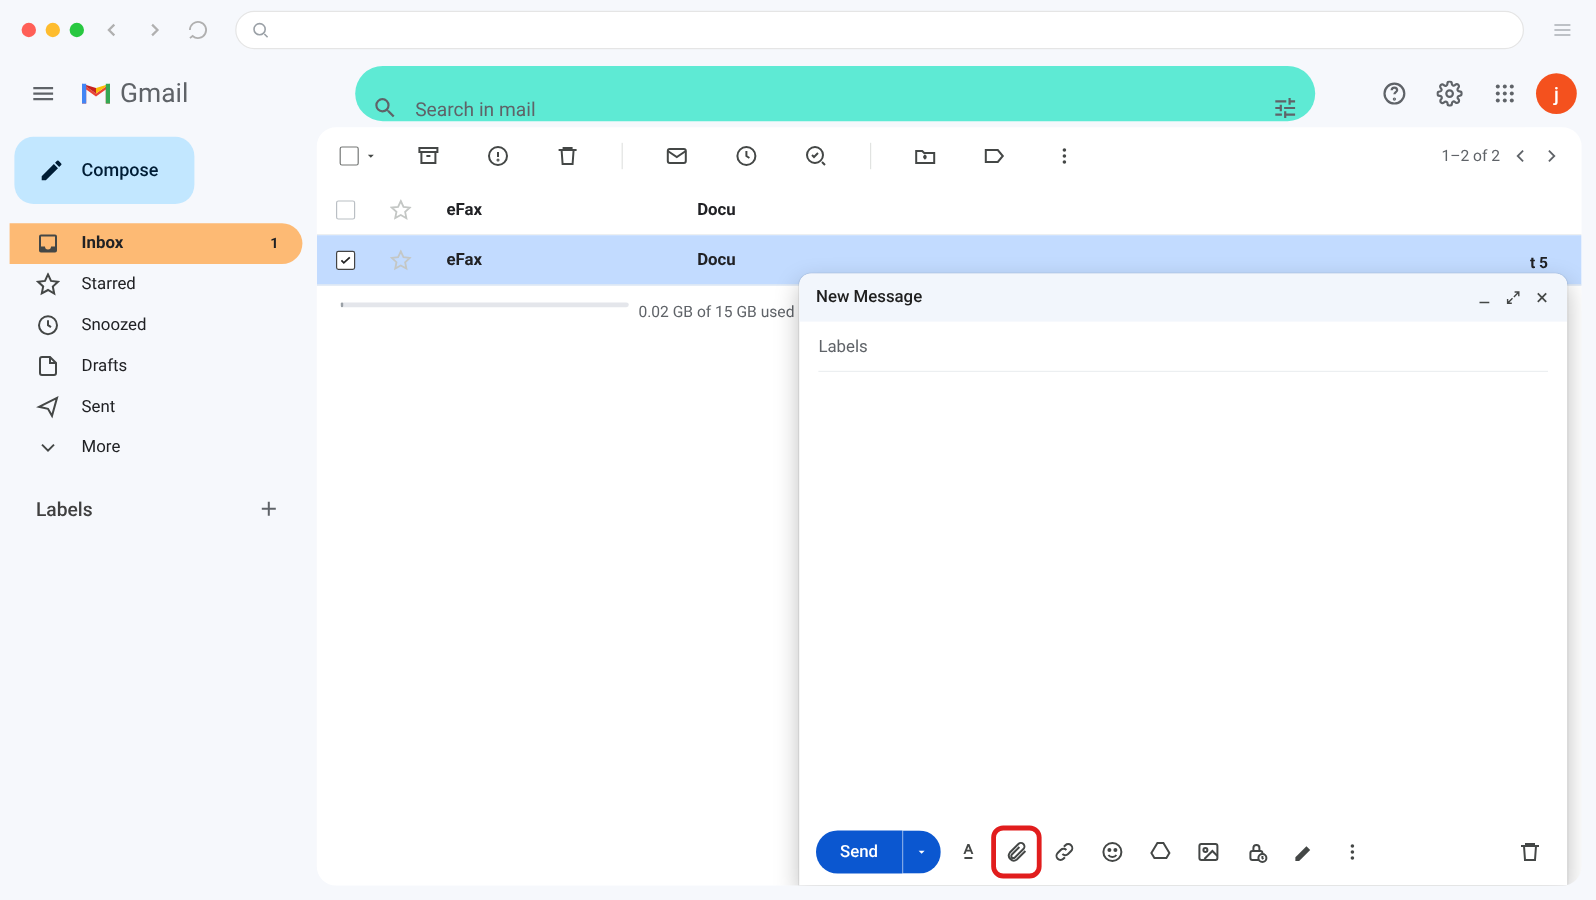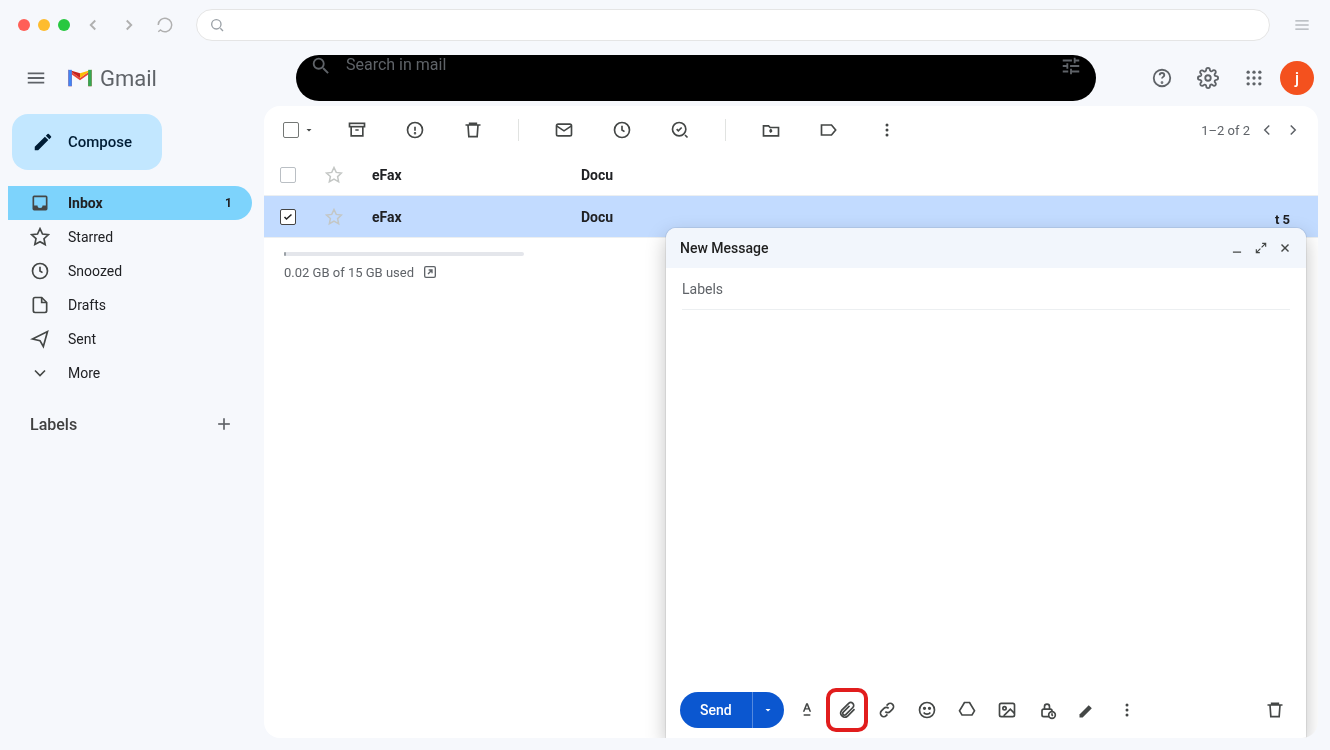--- a/index.html
+++ b/index.html
@@ -13,36 +13,36 @@
 .nav-arrow, .reload { color:#b0b0b0; font-size:18px; padding:0 4px; }
 .addr { flex:1; height:32px; background:#fff; border:1px solid #e5e5e5; border-radius:16px; display:flex; align-items:center; padding:0 12px; color:#9aa0a6; margin-left:8px; }
 .hamb-top { color:#bdc1c6; font-size:22px; margin-left:12px; }
 
 
 .header { display:flex; align-items:center; height:56px; padding:0 16px; gap:10px; }
 .menu-btn { width:40px; height:40px; display:flex; align-items:center; justify-content:center; color:#5f6368; cursor:pointer; border-radius:50%; }
 .logo-wrap { display:flex; align-items:center; gap:6px; width:220px; }
 .gmail-m { width:28px; height:22px; }
 .gmail-text { font-size:22px; color:#5f6368; }
-.search-pill { flex:1; max-width:800px; height:46px; background:#000000; border-radius:23px; display:flex; align-items:flex-start; padding:0 14px; gap:14px; margin-left:0;text-decoration:underline; }
+.search-pill { flex:1; max-width:800px; height:46px; background:#5eead4; border-radius:23px; display:flex; align-items:flex-end; padding:0 14px; gap:14px; margin-left:0; }
 .search-pill .placeholder { color:#5f6368; font-size:16px; flex:1; }
 .search-pill .sicon { color:#5f6368; }
 .tune { color:#5f6368; }
 .hdr-icons { display:flex; align-items:center; gap:6px; margin-left:auto; }
 .hdr-icons .ib { width:40px; height:40px; display:flex; align-items:center; justify-content:center; color:#5f6368; border-radius:50%; cursor:pointer; }
 .avatar { width:34px; height:34px; border-radius:50%; background:#f4511e; color:#fff; display:flex; align-items:center; justify-content:center; font-size:16px; font-weight:500; }
 
 
 .layout { display:flex; height:calc(100% - 106px); }
 .sidebar { width:260px; padding:8px 8px 0 8px; }
 .compose { background:#c2e7ff; border-radius:16px; height:56px; width:150px; display:flex; align-items:center; gap:14px; padding:0 20px; color:#001d35; font-size:15px; font-weight:500; margin-left:4px; margin-bottom:16px; cursor:pointer; }
 .navlist { display:flex; flex-direction:column; }
 .navitem { height:34px; border-radius:0 17px 17px 0; display:flex; align-items:center; gap:18px; padding:0 20px 0 22px; color:#202124; font-size:14px; cursor:pointer; }
 .navitem .ic { width:20px; color:#444746; display:flex; }
-.navitem.active { background:#7dd3fc; font-weight:700; }
+.navitem.active { background:#fdba74; font-weight:700; }
 .navitem .count { margin-left:auto; font-size:12px; font-weight:700; }
 .labels-hd { display:flex; align-items:center; justify-content:space-between; padding:24px 18px 0 22px; font-size:16px; font-weight:500; color:#404040; }
 .labels-hd .plus { color:#5f6368; cursor:pointer; }
 
 
 .content { flex:1; background:#fff; border-radius:16px; margin:0 12px 12px 4px; overflow:hidden; position:relative; }
 .toolbar { height:48px; display:flex; align-items:center; padding:0 16px; gap:20px; }
 .tbtn { width:38px; height:38px; display:flex; align-items:center; justify-content:center; color:#444746; cursor:pointer; border-radius:6px; }
 .tsep { width:1px; height:22px; background:#e1e3e1; margin:0 6px; }
 .sel-box { display:flex; align-items:center; gap:2px; border:1.4px solid #747775; width:16px; height:16px; border-radius:2px; margin-right:2px; }
@@ -373,21 +373,21 @@
         <span class="subj">Docu</span>
       </div>
     </div>
 
     <span class="behind" style="top:106px; font-weight:700; color:#202124">t 5</span>
     <span class="behind" style="top:148px; font-weight:700; color:#202124">19</span>
     <span class="behind" style="top:374px">go</span>
     <span class="behind" style="top:394px">ils</span>
 
     <div class="storage">
-      <div style="display:flex;flex-direction:column;gap:8px">
+      <div style="display:flex;gap:8px">
         <div class="bar"></div>
         <div style="display:flex;align-items:center;gap:8px">
           <span>0.02 GB of 15 GB used</span>
           <span>
               <svg width="16" height="16" viewBox="0 0 24 24" fill="none" stroke="currentColor" stroke-width="2">
                 <rect x="4" y="4" width="16" height="16" rx="2"></rect>
                 <path d="M9 15l6-6M10 9h5v5"></path>
               </svg>
             </span>
         </div>

